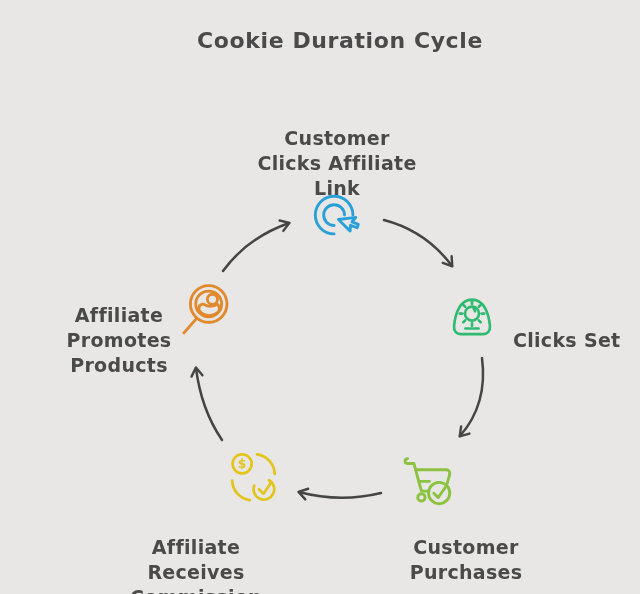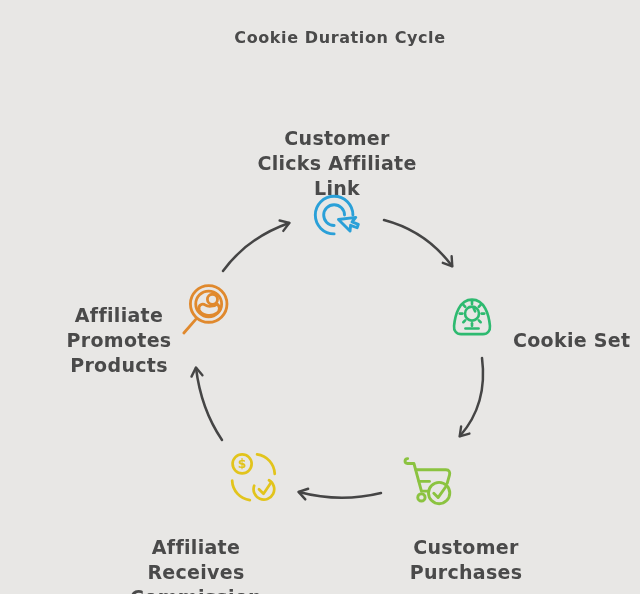--- a/index.html
+++ b/index.html
@@ -8,21 +8,21 @@
     --commission-yellow:#e2c41c; --promote-orange:#e0892d;
   }
   html,body{margin:0;padding:0;background:var(--background);}
   .canvas{
     position:relative;width:640px;height:594px;background:var(--background);
     font-family:"DejaVu Sans","Liberation Sans",sans-serif;color:var(--text);
     overflow:hidden;
   }
   .title{
     position:absolute;left:340px;top:28px;transform:translateX(-50%);
-    font-size:16px;font-weight:bold;letter-spacing:0.6px;white-space:nowrap;
+    font-size:22px;font-weight:bold;letter-spacing:0.6px;white-space:nowrap;
   }
   .node-label{
     position:absolute;transform:translateX(-50%);text-align:center;
     font-size:19px;font-weight:600;line-height:25px;letter-spacing:0.3px;
     white-space:pre-line;
     margin-top:21px;
   }
   .label-click{left:337px;top:105px;}
   .label-cookie{left:513px;top:307px;transform:none;text-align:left;}
   .label-purchase{left:466px;top:514px;}
@@ -69,21 +69,21 @@
 Clicks Affiliate
 Link</div>
   <svg class="icon icon-click" width="54" height="54" viewBox="0 0 56 56">
     <g class="stk blue" stroke-width="3.2">
       <path d="M 25 44.5 A 19.5 19.5 0 1 1 44.5 25"></path>
       <path d="M 25 35.8 A 10.8 10.8 0 1 1 35.8 25"></path>
       <path transform="translate(29.5,29.5) rotate(-45)" d="M 0 0 L 0 17 L 4.6 13.2 L 7.6 19.8 L 11 18.2 L 8.1 11.8 L 14.2 11.2 Z"></path>
     </g>
   </svg>
 
-  <div class="node-label label-cookie">Cookie Set</div>
+  <div class="node-label label-cookie">Clicks Set</div>
   <svg class="icon icon-cookie" width="56" height="56" viewBox="0 0 64 64">
     <g class="stk green">
       <path d="M 19.5 55 L 44.5 55 C 50 55 53 51 52.5 45.5 C 51.3 33 46.5 15.5 32 15.5 C 17.5 15.5 12.7 33 11.5 45.5 C 11 51 14 55 19.5 55 Z"></path>
       <path d="M 24.5 48.5 L 39.5 48.5"></path>
       <circle cx="32" cy="31.5" r="8"></circle>
       <path d="M 33.8 25.3 L 35.6 29"></path>
       <path d="M 43 31.5 L 46 31.5"></path>
       <path d="M 39.8 39.3 L 41.9 41.4"></path>
       <path d="M 32 42.5 L 32 45.5"></path>
       <path d="M 24.2 39.3 L 22.1 41.4"></path>

